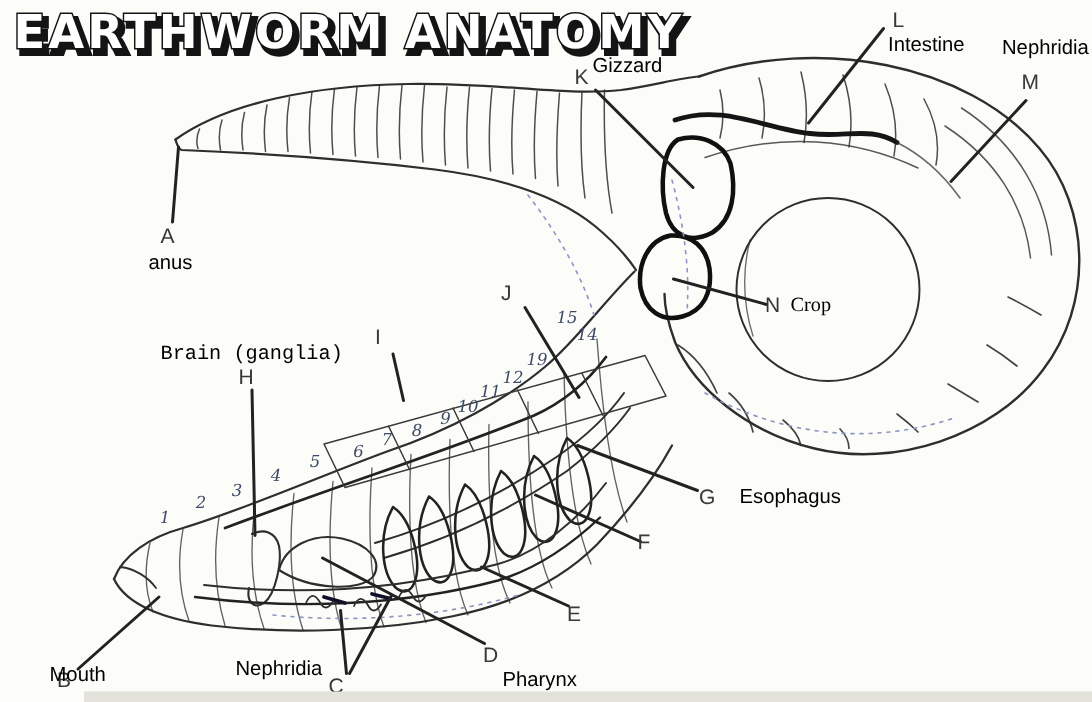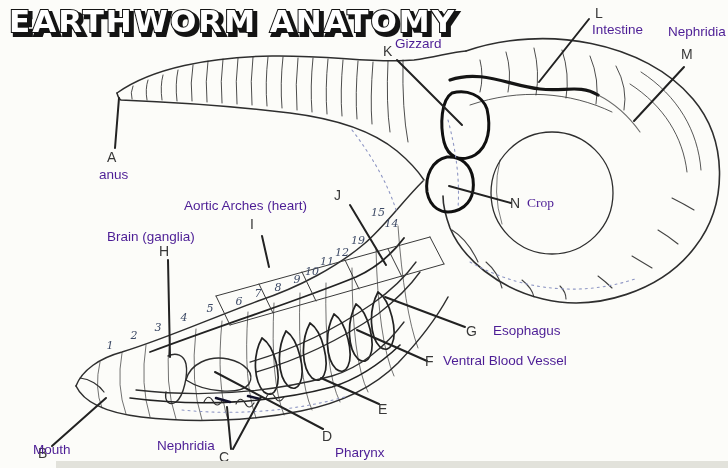--- a/index.html
+++ b/index.html
@@ -8,21 +8,21 @@
     background:#fcfcf9;
     font-family:"Liberation Sans",sans-serif;
   }
   .stage svg{position:absolute;left:0;top:0;}
   #label-layer{position:absolute;left:0;top:0;width:100%;height:100%;}
   .letter{
     position:absolute;font-size:14px;line-height:14px;color:#383838;
     font-family:"Liberation Sans",sans-serif;white-space:nowrap;
   }
   .part{
-    position:absolute;font-size:13.5px;line-height:14px;color:#4c1d95;
+    position:absolute;font-size:13.5px;line-height:14px;color:#000000;
     font-family:"Liberation Sans",sans-serif;white-space:nowrap;
   }
   .segnum{
     position:absolute;font-family:"DejaVu Serif",serif;font-style:italic;
     font-size:11px;line-height:11px;color:#3d4a66;
     transform:translate(-50%,-50%);white-space:nowrap;
   }
   .footer-bar{
     position:absolute;left:56px;top:461px;width:672px;height:7px;
     background:#e2e2db;
@@ -107,27 +107,25 @@
       <span class="letter" style="left: 107px; top: 150px;">A</span>
       <span class="part" style="left: 99px; top: 168px;">anus</span>
       <span class="letter" style="left: 38px; top: 446px;">B</span>
       <span class="part" style="left: 33px; top: 395px; margin-top: 48px;">Mouth</span>
       <span class="letter" style="left: 219px; top: 450px;">C</span>
       <span class="part" style="left: 157px; top: 439px;">Nephridia</span>
       <span class="letter" style="left: 322px; top: 429px;">D</span>
       <span class="part" style="left: 335px; top: 446px;">Pharynx</span>
       <span class="letter" style="left: 378px; top: 402px;">E</span>
       <span class="letter" style="left: 425px; top: 354px;">F</span>
-      <span class="part" style="left: 443px; top: 354px;">Ventral Blood Vessel</span>
       <span class="letter" style="left: 466px; top: 324px;">G</span>
       <span class="part" style="left: 493px; top: 324px;">Esophagus</span>
       <span class="letter" style="left: 159px; top: 244px;">H</span>
-      <span class="part" style="left: 107px; top: 230px;">Brain (ganglia)</span>
+      <span class="part" style="left: 107px; top: 230px; font-family: Liberation Mono, monospace;">Brain (ganglia)</span>
       <span class="letter" style="left: 250px; top: 217px;">I</span>
-      <span class="part" style="left: 184px; top: 199px;">Aortic Arches (heart)</span>
       <span class="letter" style="left: 334px; top: 188px;">J</span>
       <span class="letter" style="left: 383px; top: 44px;">K</span>
       <span class="part" style="left: 395px; top: 37px;">Gizzard</span>
       <span class="letter" style="left: 595px; top: 6px;">L</span>
       <span class="part" style="left: 592px; top: 23px;">Intestine</span>
       <span class="letter" style="left: 681px; top: 47px;">M</span>
       <span class="part" style="left: 668px; top: 25px;">Nephridia</span>
       <span class="letter" style="left: 510px; top: 196px;">N</span>
       <span class="part" style="left: 527px; top: 196px; font-family: Liberation Serif, serif;">Crop</span>
       <span class="segnum" style="left: 110px; top: 345px;">1</span>

